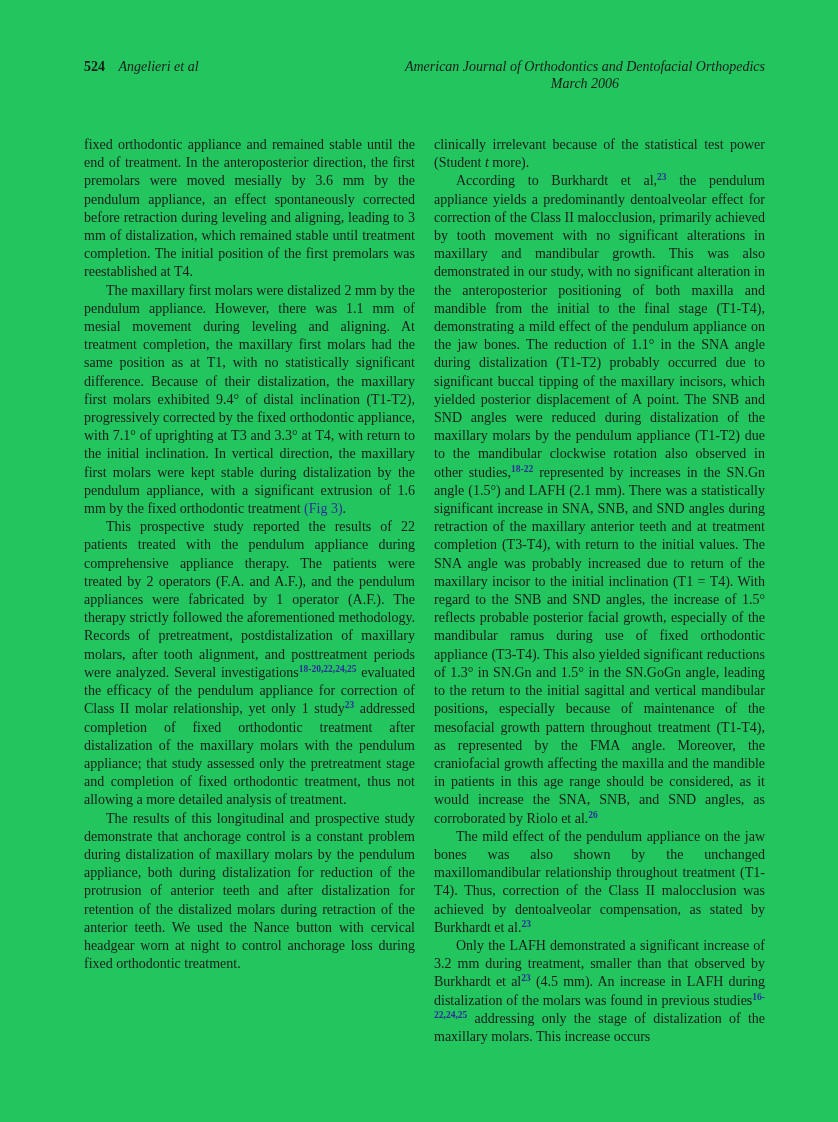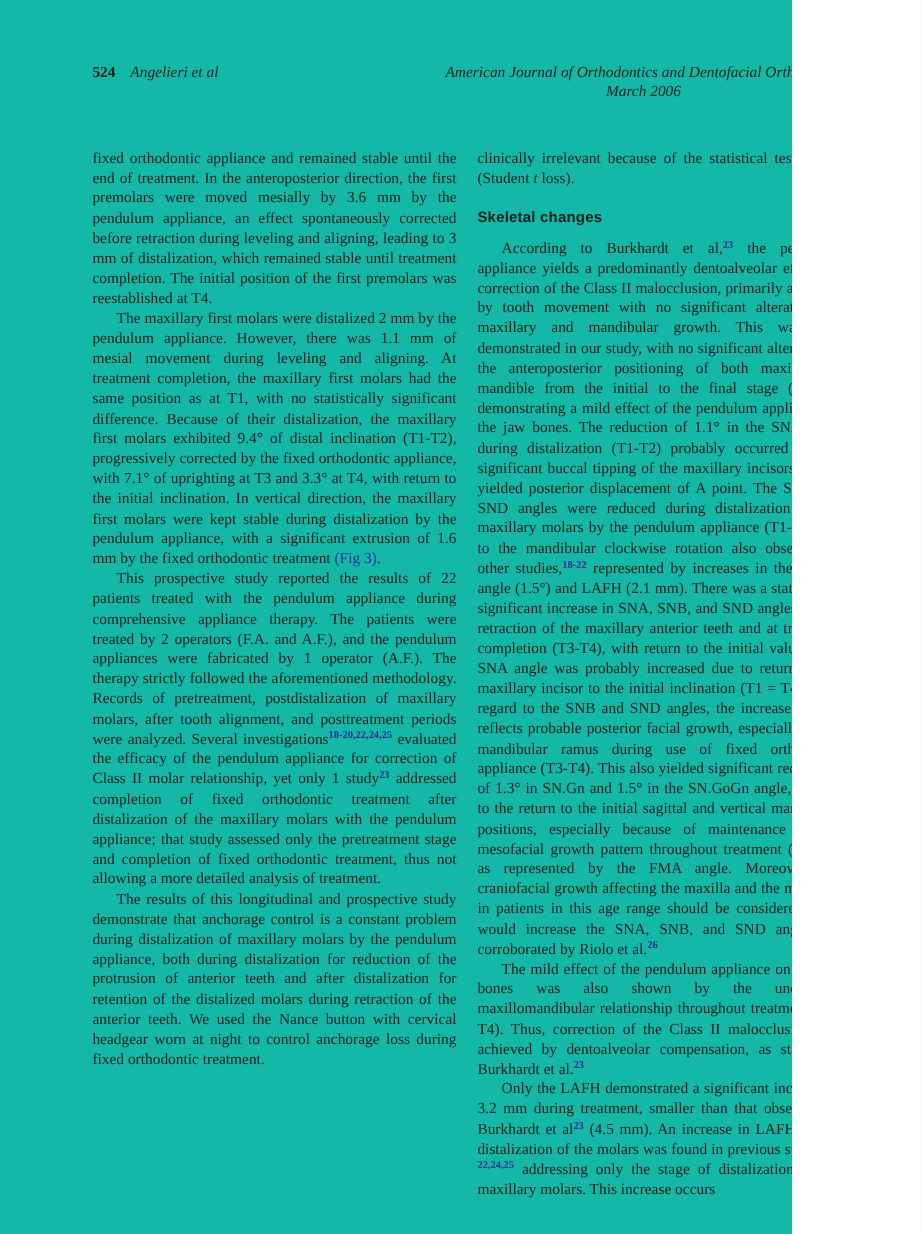--- a/index.html
+++ b/index.html
@@ -2,23 +2,23 @@
 <html style="--link-color: #2d2d9c;"><head>
 <meta charset="utf-8">
 <style>
   html, body {
     margin: 0;
     padding: 0;
     background: #ffffff;
   }
   .page {
     position: relative;
-    width: 720px;
+    width: 838px;
     height: 1122px;
-    background: #14b8a6;
+    background: #22c55e;
     font-family: "Liberation Serif", serif;
     color: #1c1c1c;
     overflow: hidden;
   }
   .page-header {
     position: absolute;
     top: 58px;
     left: 84px;
     width: 681px;
     display: flex;
@@ -111,21 +111,20 @@
   </div>
 
   <div class="body-columns">
     <div class="column">
         <p class="para"><span>fixed orthodontic appliance and remained stable until the end of treatment. In the anteroposterior direction, the first premolars were moved mesially by 3.6 mm by the pendulum appliance, an effect spontaneously corrected before retraction during leveling and aligning, leading to 3 mm of distalization, which remained stable until treatment completion. The initial position of the first premolars was reestablished at T4.</span></p>
         <p class="para indent"><span>The maxillary first molars were distalized 2 mm by the pendulum appliance. However, there was 1.1 mm of mesial movement during leveling and aligning. At treatment completion, the maxillary first molars had the same position as at T1, with no statistically significant difference. Because of their distalization, the maxillary first molars exhibited 9.4° of distal inclination (T1-T2), progressively corrected by the fixed orthodontic appliance, with 7.1° of uprighting at T3 and 3.3° at T4, with return to the initial inclination. In vertical direction, the maxillary first molars were kept stable during distalization by the pendulum appliance, with a significant extrusion of 1.6 mm by the fixed orthodontic treatment </span><span class="seg-link">(Fig 3)</span><span>.</span></p>
         <p class="para indent"><span>This prospective study reported the results of 22 patients treated with the pendulum appliance during comprehensive appliance therapy. The patients were treated by 2 operators (F.A. and A.F.), and the pendulum appliances were fabricated by 1 operator (A.F.). The therapy strictly followed the aforementioned methodology. Records of pretreatment, postdistalization of maxillary molars, after tooth alignment, and posttreatment periods were analyzed. Several investigations</span><span class="seg-sup">18-20,22,24,25</span><span> evaluated the efficacy of the pendulum appliance for correction of Class II molar relationship, yet only 1 study</span><span class="seg-sup">23</span><span> addressed completion of fixed orthodontic treatment after distalization of the maxillary molars with the pendulum appliance; that study assessed only the pretreatment stage and completion of fixed orthodontic treatment, thus not allowing a more detailed analysis of treatment.</span></p>
         <p class="para indent"><span>The results of this longitudinal and prospective study demonstrate that anchorage control is a constant problem during distalization of maxillary molars by the pendulum appliance, both during distalization for reduction of the protrusion of anterior teeth and after distalization for retention of the distalized molars during retraction of the anterior teeth. We used the Nance button with cervical headgear worn at night to control anchorage loss during fixed orthodontic treatment.</span></p>
       </div>
     <div class="column">
-        <p class="para"><span>clinically irrelevant because of the statistical test power (Student </span><span class="seg-italic">t</span><span> loss).</span></p>
-        <div class="heading level-2">Skeletal changes</div>
+        <p class="para"><span>clinically irrelevant because of the statistical test power (Student </span><span class="seg-italic">t</span><span> more).</span></p>
         <p class="para indent"><span>According to Burkhardt et al,</span><span class="seg-sup">23</span><span> the pendulum appliance yields a predominantly dentoalveolar effect for correction of the Class II malocclusion, primarily achieved by tooth movement with no significant alterations in maxillary and mandibular growth. This was also demonstrated in our study, with no significant alteration in the anteroposterior positioning of both maxilla and mandible from the initial to the final stage (T1-T4), demonstrating a mild effect of the pendulum appliance on the jaw bones. The reduction of 1.1° in the SNA angle during distalization (T1-T2) probably occurred due to significant buccal tipping of the maxillary incisors, which yielded posterior displacement of A point. The SNB and SND angles were reduced during distalization of the maxillary molars by the pendulum appliance (T1-T2) due to the mandibular clockwise rotation also observed in other studies,</span><span class="seg-sup">18-22</span><span> represented by increases in the SN.Gn angle (1.5°) and LAFH (2.1 mm). There was a statistically significant increase in SNA, SNB, and SND angles during retraction of the maxillary anterior teeth and at treatment completion (T3-T4), with return to the initial values. The SNA angle was probably increased due to return of the maxillary incisor to the initial inclination (T1 = T4). With regard to the SNB and SND angles, the increase of 1.5° reflects probable posterior facial growth, especially of the mandibular ramus during use of fixed orthodontic appliance (T3-T4). This also yielded significant reductions of 1.3° in SN.Gn and 1.5° in the SN.GoGn angle, leading to the return to the initial sagittal and vertical mandibular positions, especially because of maintenance of the mesofacial growth pattern throughout treatment (T1-T4), as represented by the FMA angle. Moreover, the craniofacial growth affecting the maxilla and the mandible in patients in this age range should be considered, as it would increase the SNA, SNB, and SND angles, as corroborated by Riolo et al.</span><span class="seg-sup">26</span></p>
         <p class="para indent"><span>The mild effect of the pendulum appliance on the jaw bones was also shown by the unchanged maxillomandibular relationship throughout treatment (T1-T4). Thus, correction of the Class II malocclusion was achieved by dentoalveolar compensation, as stated by Burkhardt et al.</span><span class="seg-sup">23</span></p>
         <p class="para indent"><span>Only the LAFH demonstrated a significant increase of 3.2 mm during treatment, smaller than that observed by Burkhardt et al</span><span class="seg-sup">23</span><span> (4.5 mm). An increase in LAFH during distalization of the molars was found in previous studies</span><span class="seg-sup">16-22,24,25</span><span> addressing only the stage of distalization of the maxillary molars. This increase occurs</span></p>
       </div>
   </div>
 
 </div>
 
 </body></html>

